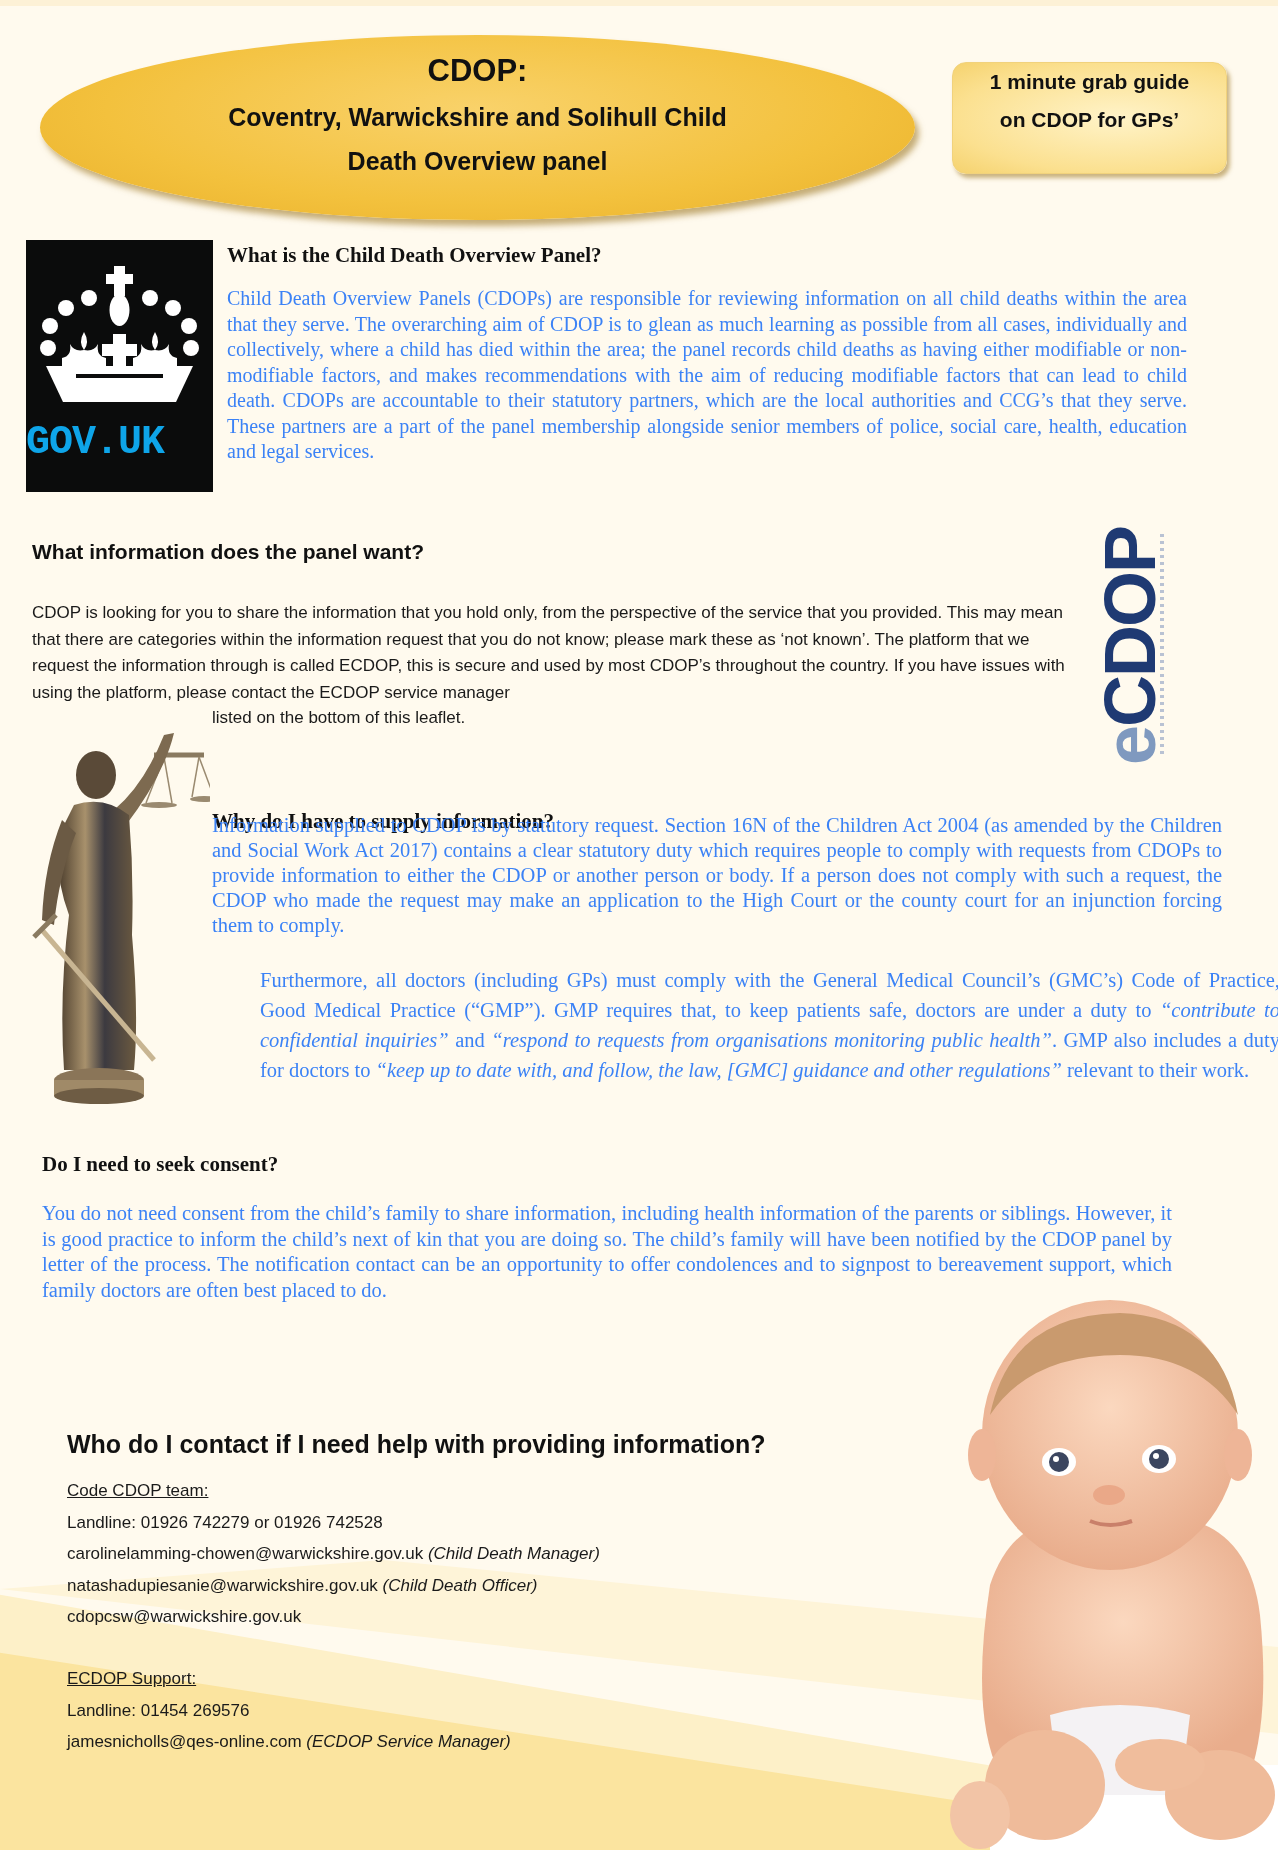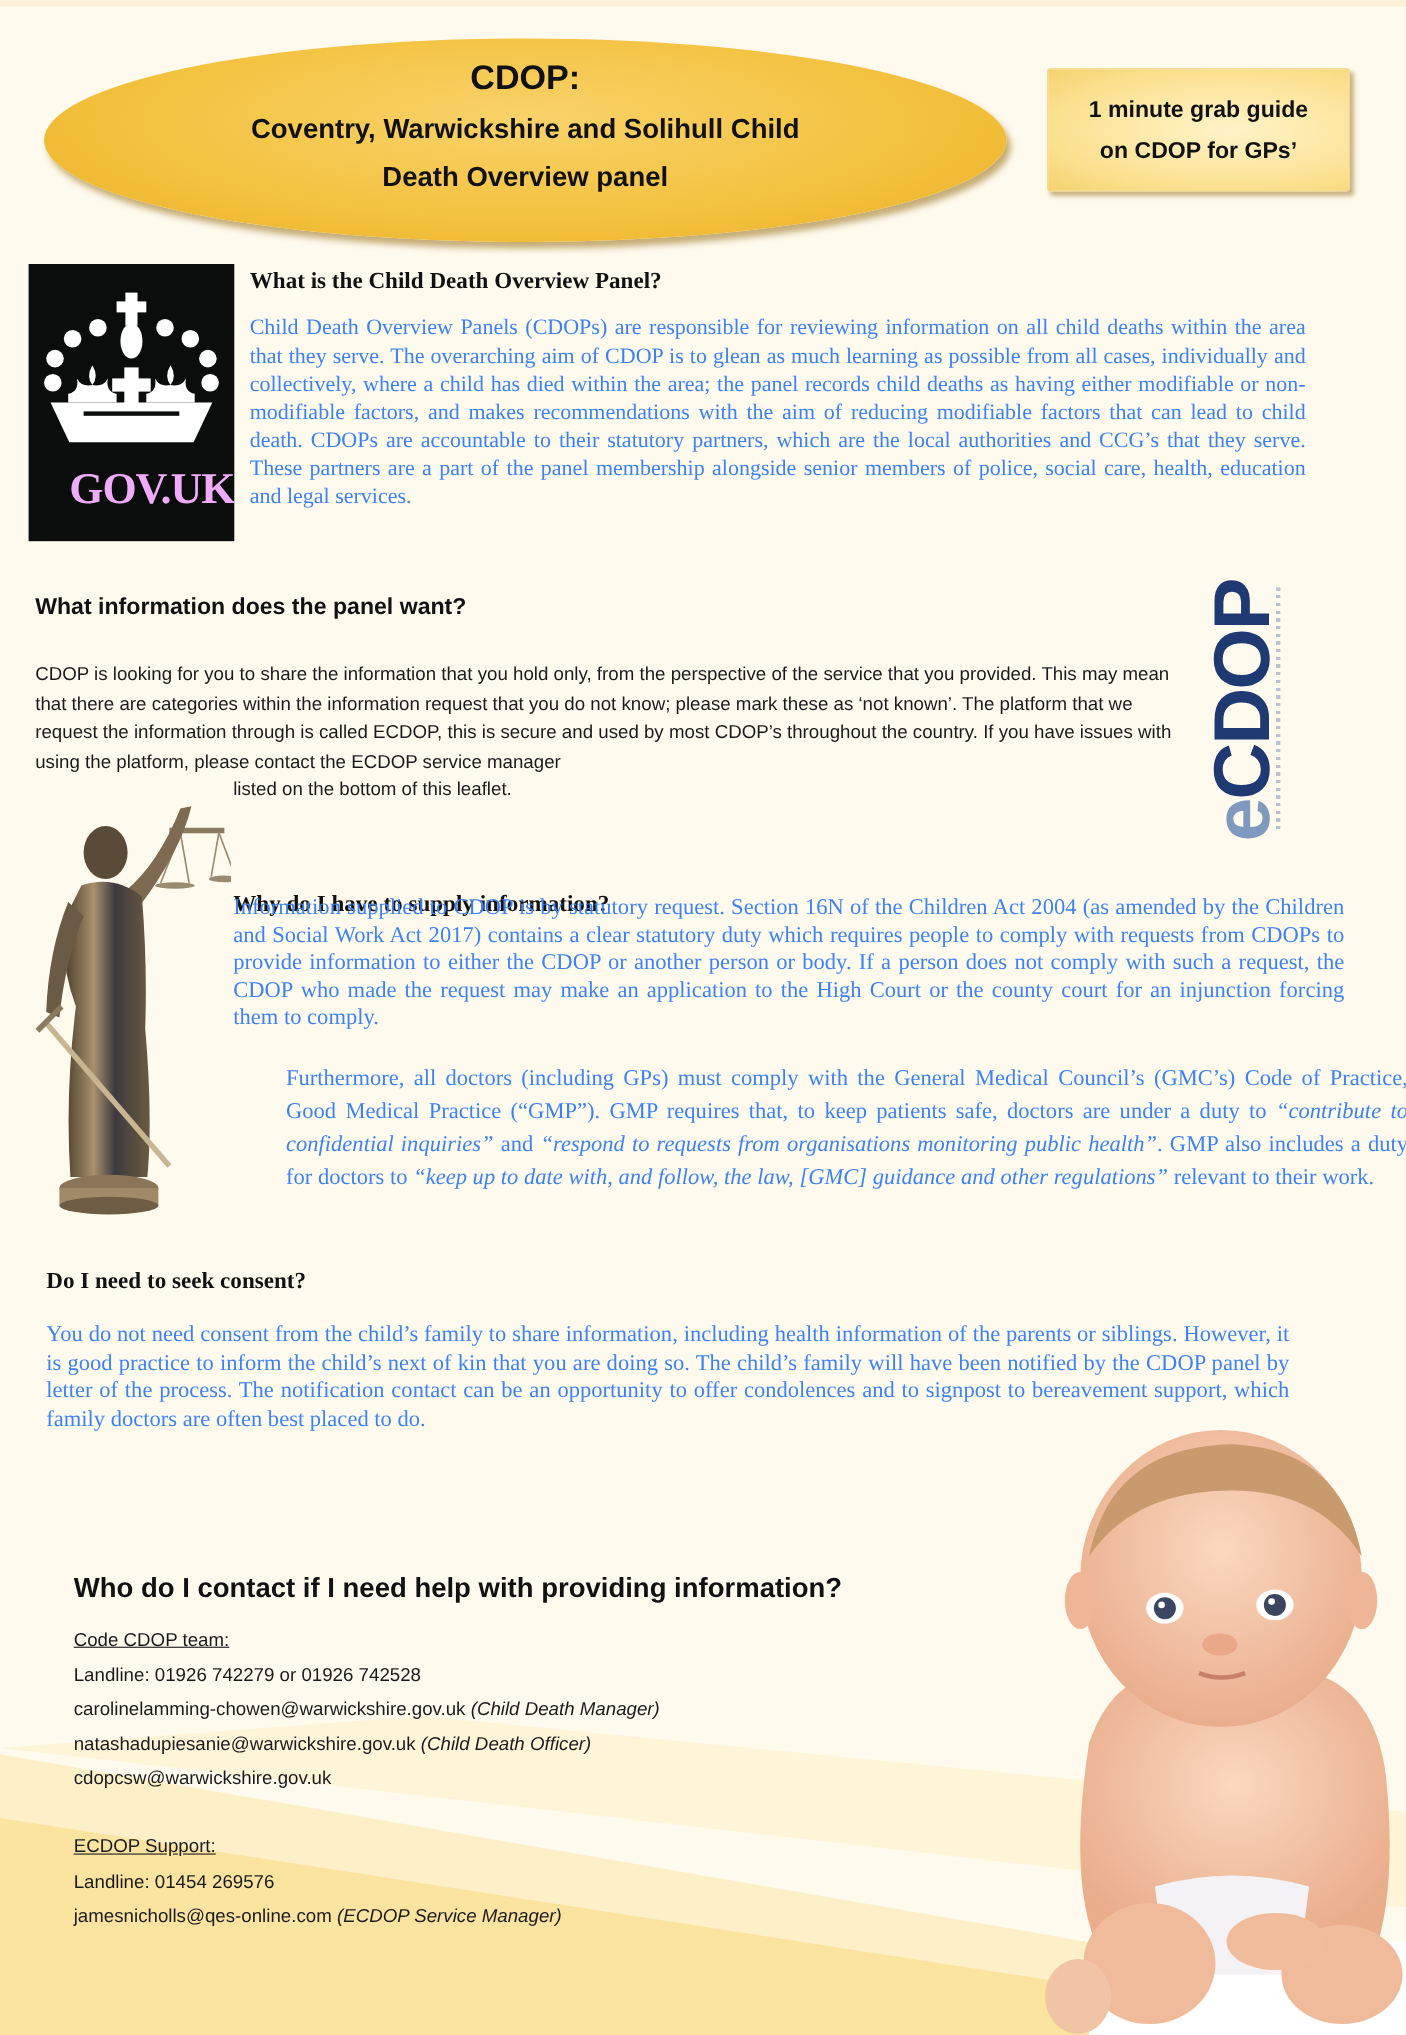--- a/index.html
+++ b/index.html
@@ -42,43 +42,42 @@
     font-family: "Liberation Sans", sans-serif;
     font-weight: bold;
     color: #111;
   }
   .title-ellipse .t1 { position: absolute; left: 0; right: 0; top: 18px; font-size: 31px; }
   .title-ellipse .t2 { position: absolute; left: 0; right: 0; top: 68px; font-size: 25px; }
   .title-ellipse .t3 { position: absolute; left: 0; right: 0; top: 112px; font-size: 25px; }
 
   .guide-box {
     position: absolute; left: 952px; top: 62px; width: 275px; height: 112px;
-    border-radius: 3px;
+    border-radius: 14px;
     background: radial-gradient(ellipse at 60% 50%, #fff3c8 0%, #fbe08f 70%, #f5d26e 100%);
     box-shadow: 3px 4px 4px rgba(150,110,20,0.5);
     border: 1px solid #f1d27c;
     text-align: center;
     font-family: "Liberation Sans", sans-serif;
     font-weight: bold;
     font-size: 21px;
     line-height: 38px;
-    padding-top: 18px;
     color: #111;
   }
 
   
   .govuk {
     position: absolute; left: 26px; top: 240px; width: 187px; height: 252px;
     background: #0b0c0c;
   }
   .govuk svg { position: absolute; left: 10px; top: 22px; }
   .govuk .govuk-text {
     position: absolute; left: 0; right: 0; top: 180px;
-    color: #f0abfc; text-align: right;
-    font-family: Liberation Serif, serif; font-weight: bold; font-size: 40px;
+    color: #0ea5e9; text-align: left;
+    font-family: Liberation Mono, monospace; font-weight: bold; font-size: 40px;
     letter-spacing: -1px;
   }
 
   .h-serif {
     position: absolute; font-family: "Liberation Serif", serif; font-weight: bold; font-size: 21px; color: #111;
   }
   .p-serif {
     position: absolute; font-family: "Liberation Serif", serif; font-size: 20px; line-height: 25.5px; color: #3b82f6;
     text-align: justify;
   }

